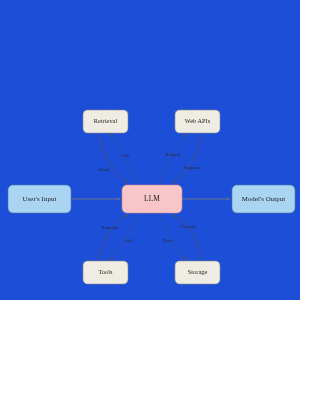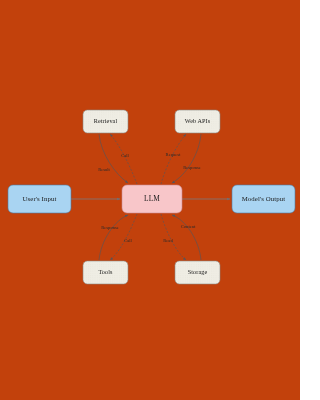--- a/index.html
+++ b/index.html
@@ -1,18 +1,18 @@
 <!DOCTYPE html>
 <html><head>
 <meta charset="utf-8">
 <style>
   html,body{margin:0;padding:0;background:#ffffff;}
   body{width:300px;height:400px;overflow:hidden;
        font-family:"Liberation Serif","DejaVu Serif",serif;}
-  #stage{position:relative;width:300px;height:400px;background:#c2410c;}
+  #stage{position:relative;width:300px;height:300px;background:#1d4ed8;}
   #svgroot{position:absolute;left:0;top:0;width:300px;height:400px;}
   .nodelabel{font-family:"Liberation Serif","DejaVu Serif",serif;
              font-size:6.2px;fill:#1a1a1a;text-anchor:middle;
              dominant-baseline:middle;letter-spacing:.1px;}
   .llmlabel{font-size:7.4px;}
   .iolabel{font-size:6.8px;}
   .edgelabel{font-family:"Liberation Serif","DejaVu Serif",serif;
              font-size:4.6px;fill:#2a2a2a;text-anchor:middle;
              dominant-baseline:middle;}
   .boxshape{stroke-width:.6px;}

